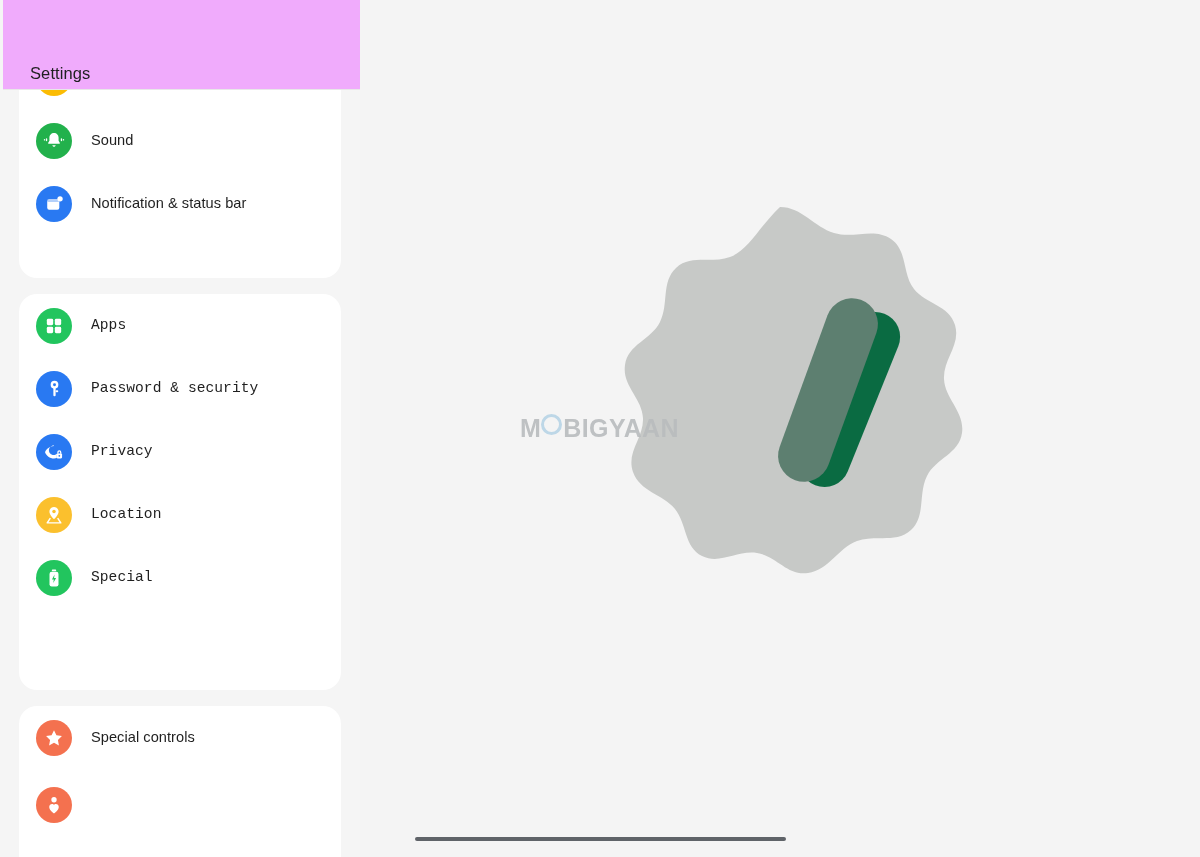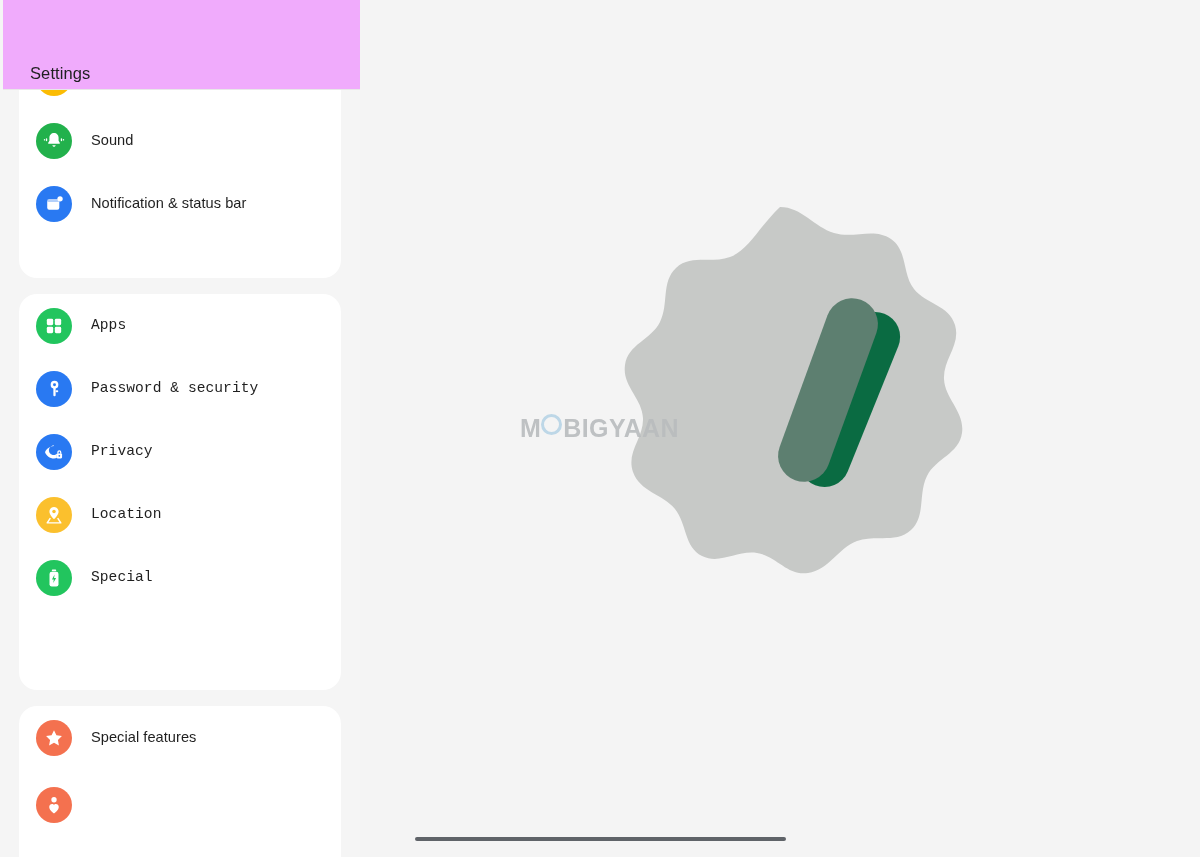--- a/index.html
+++ b/index.html
@@ -275,21 +275,21 @@
         </div>
       </div>
 
       <div class="settings-group" id="group-2">
         <div class="settings-row">
           <span class="row-icon" style="background:#f4714f">
             <svg width="22" height="22" viewBox="0 0 24 24" fill="#fff">
               <path d="M12 3.6l2.65 5.5 6 .85-4.35 4.2 1.05 5.95L12 17.3l-5.35 2.8 1.05-5.95L3.35 9.95l6-.85z"></path>
             </svg>
           </span>
-          <span class="row-label">Special features</span>
+          <span class="row-label">Special controls</span>
         </div>
 
         <div class="settings-row tall">
           <span class="row-icon" style="background:#f4714f">
             <svg width="22" height="22" viewBox="0 0 24 24" fill="#fff">
               <circle cx="12" cy="6.3" r="2.9"></circle>
               <path d="M12 21.2s-5.2-3.4-5.2-7.1c0-1.9 1.5-3.2 3.1-3.2 1.05 0 1.7.5 2.1 1.05.4-.55 1.05-1.05 2.1-1.05 1.6 0 3.1 1.3 3.1 3.2 0 3.7-5.2 7.1-5.2 7.1z"></path>
             </svg>
           </span>
         </div>

